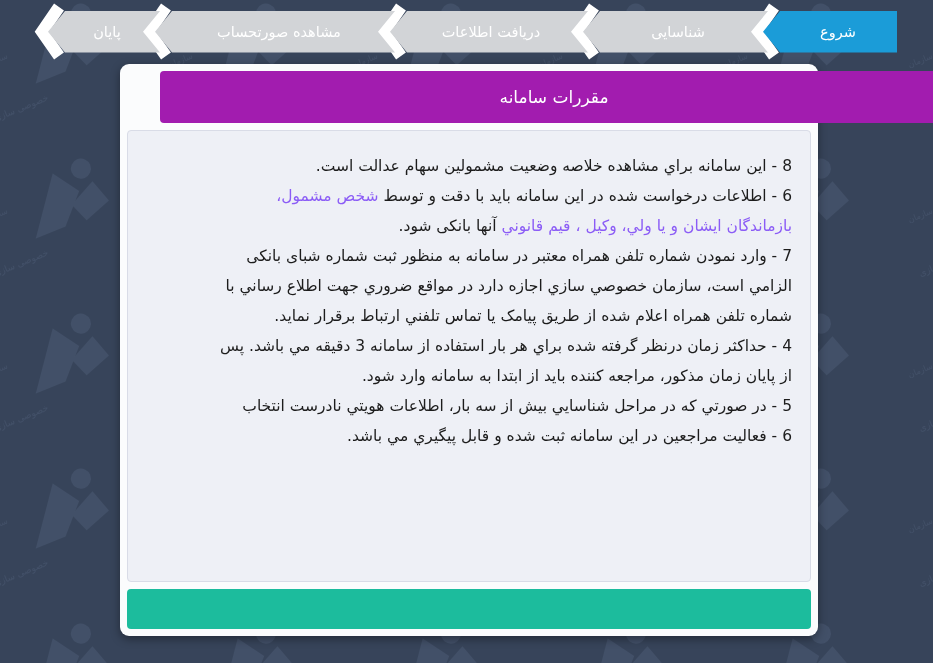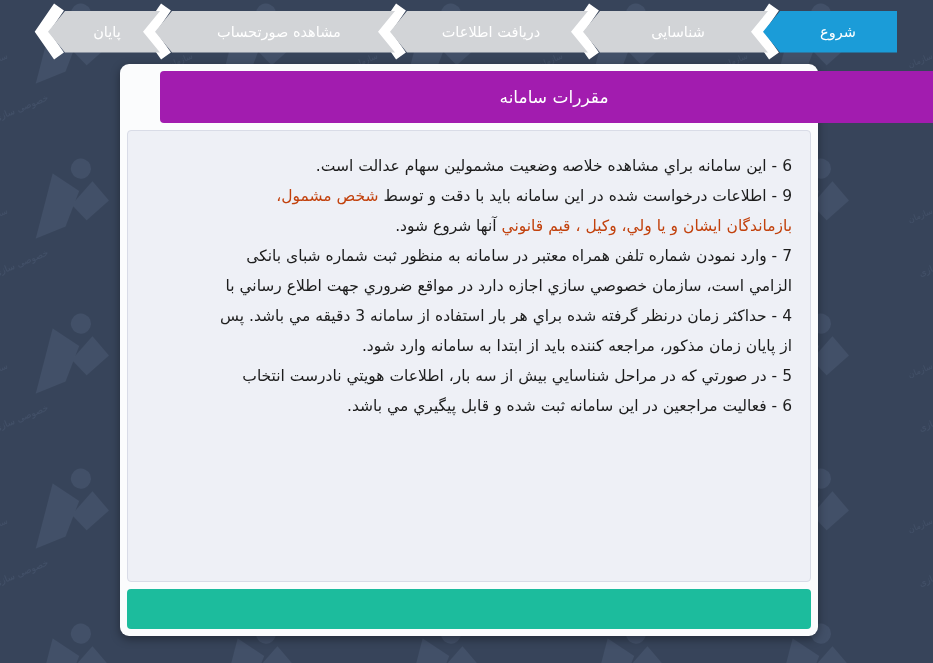--- a/index.html
+++ b/index.html
@@ -44,21 +44,21 @@
     background:#1cbc9d; border-radius:4px;
   }
 
   
   .reg-lines {
     position:absolute; top:20px; right:18px; left:18px;
     color:#1c1c1c; font-size:15.5px; line-height:30px;
     text-align:right;
   }
   .reg-line { height:30px; white-space:nowrap; }
-  .red { color:#c2410c;text-align:right; }
+  .red { color:#8b5cf6;text-align:right; }
 
   
   .accept-row {
     position:absolute; top:461px; right:16px; left:16px; height:36px;
     display:flex; align-items:center; justify-content:flex-start;
   }
   .accept-checkbox {
     width:14px; height:14px; margin-left:9px; accent-color:#ffffff;
     appearance:none; background:#fdfdfd; border:1px solid #9aa0a8; border-radius:2px;
   }
@@ -124,25 +124,26 @@
   </svg>
 
   <div class="card">
 
     <div class="card-header">
       <span class="card-title">مقررات سامانه</span>
     </div>
 
     <div class="card-content">
       <div class="reg-lines">
-        <div class="reg-line"><span>6 - این سامانه براي مشاهده خلاصه وضعیت مشمولین سهام عدالت است.</span></div>
-        <div class="reg-line"><span>9 - اطلاعات درخواست شده در این سامانه باید با دقت و توسط </span><span class="red">شخص مشمول،</span></div>
-        <div class="reg-line"><span class="red">بازماندگان ایشان و یا ولي، وکیل ، قیم قانوني</span><span> آنها شروع شود.</span></div>
+        <div class="reg-line"><span>8 - این سامانه براي مشاهده خلاصه وضعیت مشمولین سهام عدالت است.</span></div>
+        <div class="reg-line"><span>6 - اطلاعات درخواست شده در این سامانه باید با دقت و توسط </span><span class="red">شخص مشمول،</span></div>
+        <div class="reg-line"><span class="red">بازماندگان ایشان و یا ولي، وکیل ، قیم قانوني</span><span> آنها بانکی شود.</span></div>
         <div class="reg-line"><span>7 - وارد نمودن شماره تلفن همراه معتبر در سامانه به منظور ثبت شماره شبای بانکی</span></div>
         <div class="reg-line"><span>الزامي است، سازمان خصوصي سازي اجازه دارد در مواقع ضروري جهت اطلاع رساني با</span></div>
+        <div class="reg-line"><span>شماره تلفن همراه اعلام شده از طریق پیامک یا تماس تلفني ارتباط برقرار نماید.</span></div>
         <div class="reg-line"><span>4 - حداکثر زمان درنظر گرفته شده براي هر بار استفاده از سامانه 3 دقیقه مي باشد. پس</span></div>
         <div class="reg-line"><span>از پایان زمان مذکور، مراجعه کننده باید از ابتدا به سامانه وارد شود.</span></div>
         <div class="reg-line"><span>5 - در صورتي که در مراحل شناسایي بیش از سه بار، اطلاعات هویتي نادرست انتخاب</span></div>
         <div class="reg-line"><span>6 - فعالیت مراجعین در این سامانه ثبت شده و قابل پیگیري مي باشد.</span></div>
       </div>
 
       <div class="accept-row">
         <input type="checkbox" id="accept" class="accept-checkbox" style="">
         <label for="accept" class="accept-label">مطالب فوق را مطالعه نموده و مي پذیرم</label>
         <button class="continue-button" disabled="">ادامه</button>

